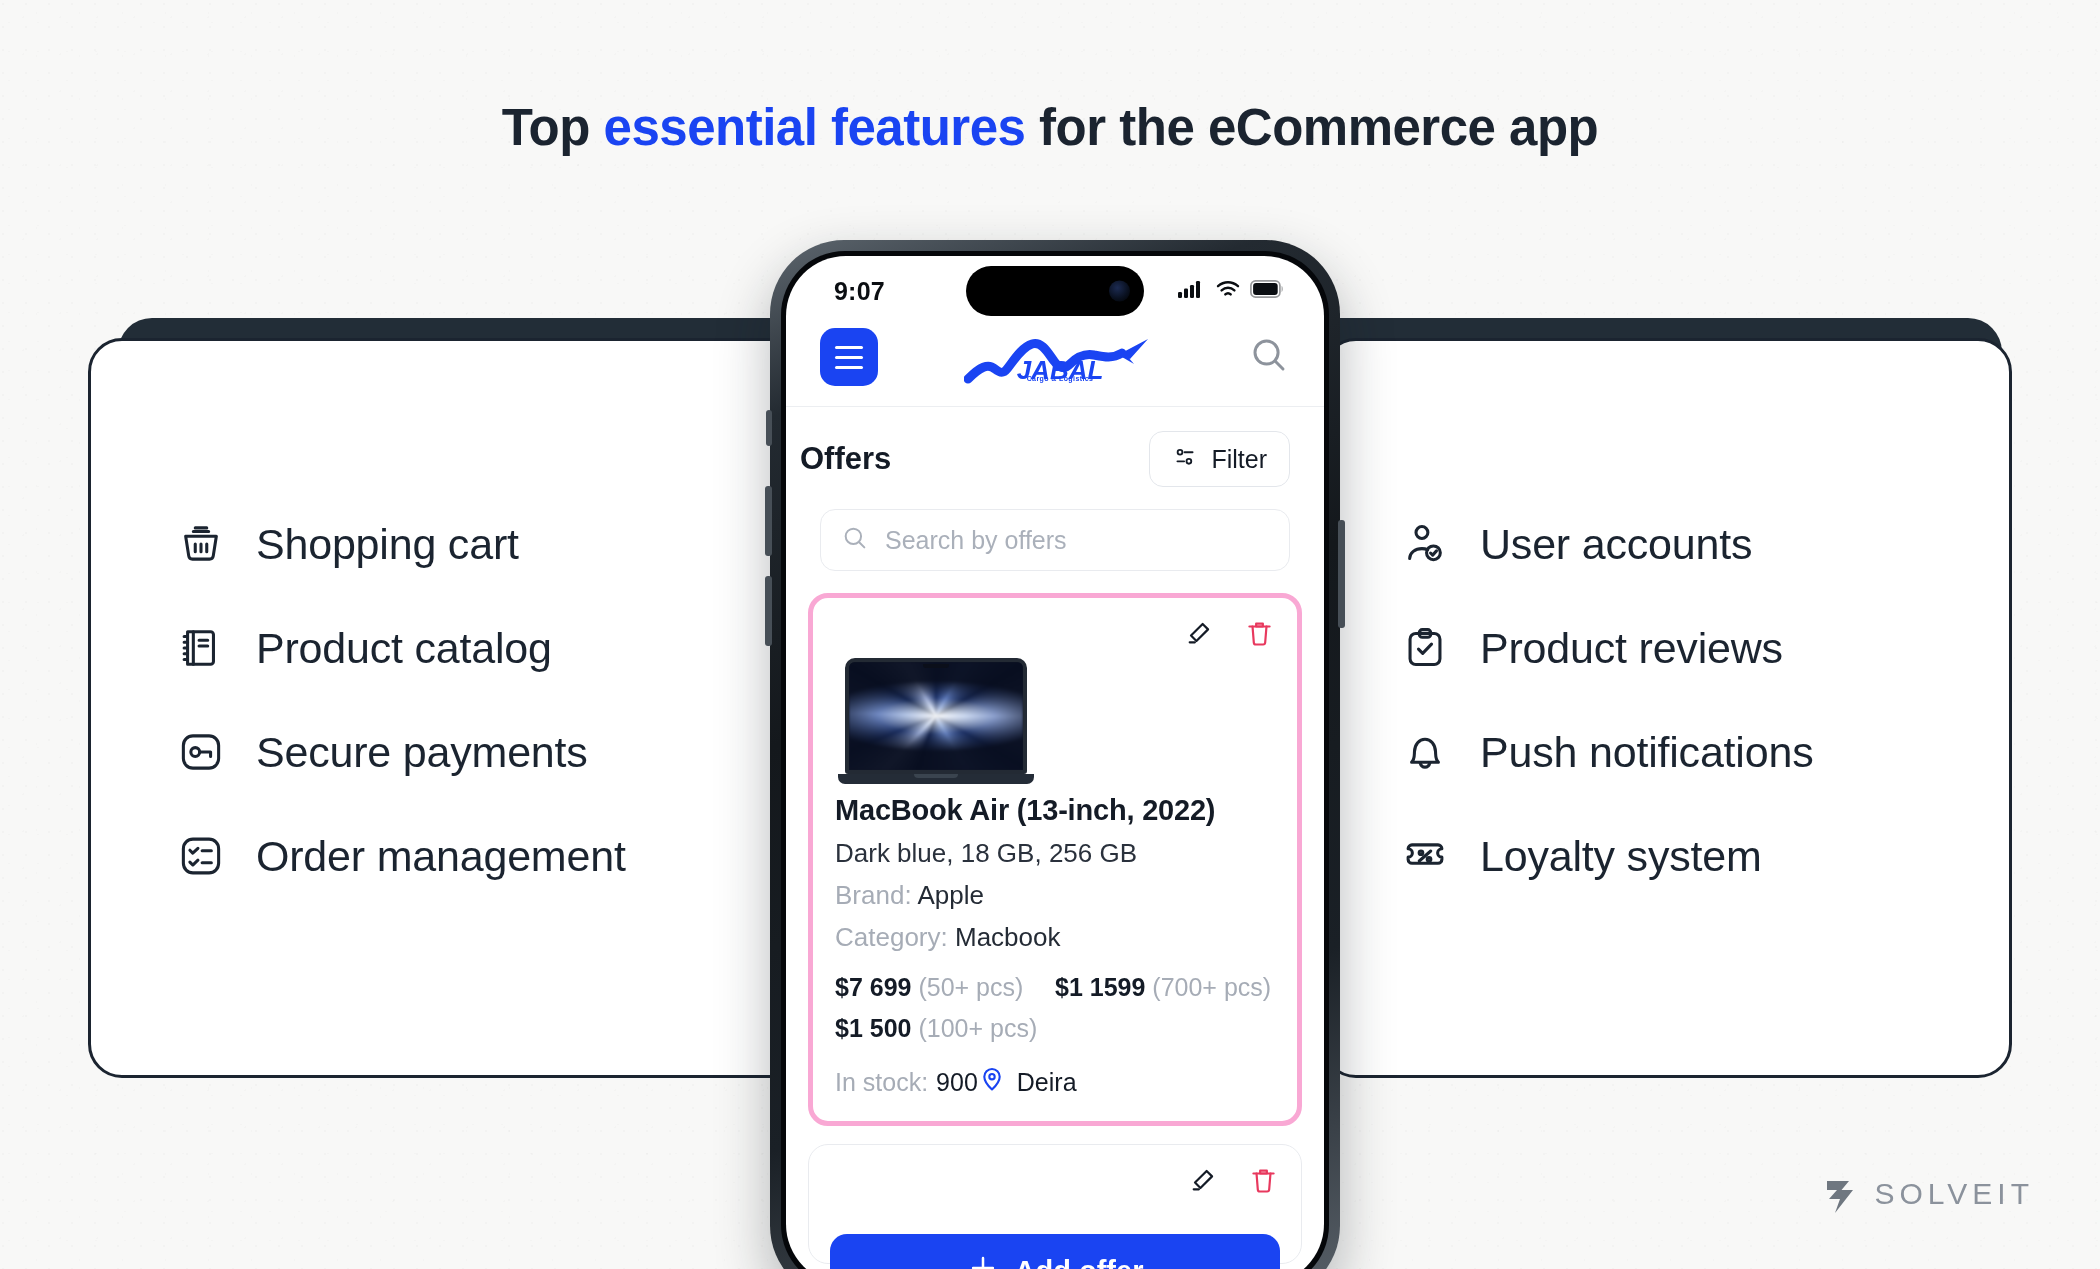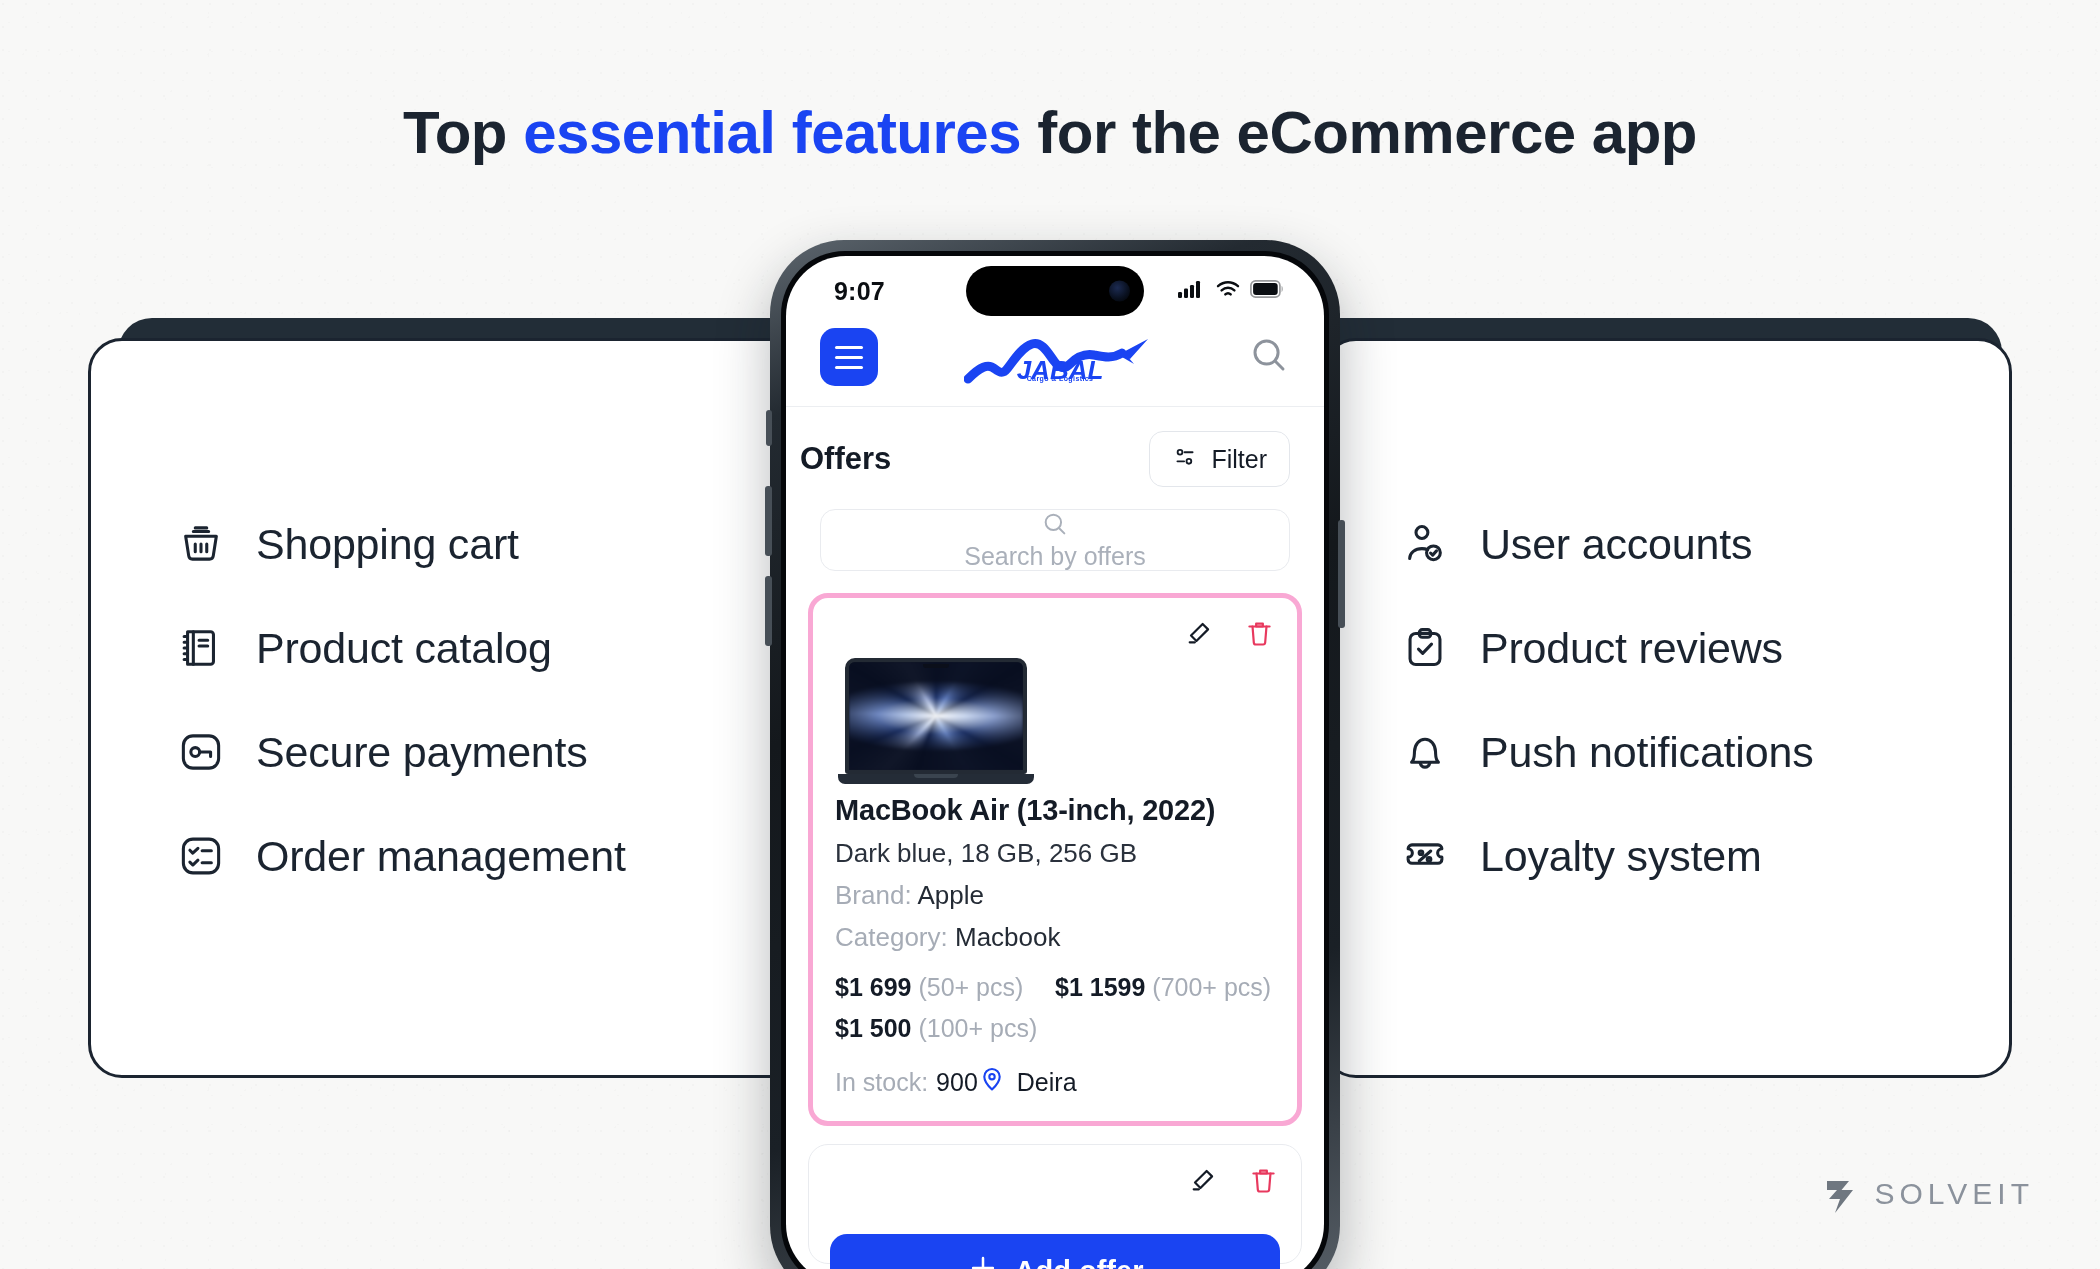--- a/index.html
+++ b/index.html
@@ -18,21 +18,21 @@
       radial-gradient(circle at 31% 78%, rgba(0,0,0,0.017) 0 1px, transparent 1px),
       radial-gradient(circle at 85% 30%, rgba(0,0,0,0.015) 0 1px, transparent 1px),
       #f8f8f7;
     background-size: 23px 23px, 37px 37px, 29px 29px, 43px 43px, 100% 100%;
   }
 
   
   #title {
     position: absolute; top: 98px; left: 0; width: 2100px;
     text-align: center;
-    font-size: 60px; font-weight: 700; letter-spacing: -0.5px;
+    font-size: 51px; font-weight: 700; letter-spacing: -0.5px;
     color: #1b2430;
     white-space: nowrap;
   }
   #title .accent { color: #1a44f2; }
 
   
   .slab {
     position: absolute;
     background: #222d37;
     border-radius: 34px;
@@ -149,23 +149,22 @@
     border: 1px solid #e3e6eb; border-radius: 14px;
     padding: 12px 22px;
     background: #fff;
   }
   #filter-label { font-size: 25px; color: #141b26; }
 
   #search-box {
     margin: 22px 34px 0 34px;
     height: 62px;
     border: 1px solid #e9ebef; border-radius: 15px;
-    display: flex; align-items: center; 
+    display: flex; align-items: center; gap: 16px;
     padding: 0 20px;
-    flex-direction: column;
   }
   #search-ph { font-size: 25px; color: #aab0ba; }
 
   
   #card-area { position: relative; margin: 22px 22px 0 22px; }
   .prod-card {
     border: 5px solid #f9a8d4; border-radius: 20px;
     background: #fff;
     padding: 20px 22px 22px 22px;
   }
@@ -487,21 +486,21 @@
               <span>Brand:</span>
               <b>Apple</b>
             </div>
             <div class="prod-meta">
               <span>Category:</span>
               <b>Macbook</b>
             </div>
 
             <div class="price-grid">
               <div class="price-cell">
-                <b>$1 699</b>
+                <b>$7 699</b>
                 <span>(50+ pcs)</span>
               </div>
               <div class="price-cell">
                 <b>$1 1599</b>
                 <span>(700+ pcs)</span>
               </div>
               <div class="price-cell">
                 <b>$1 500</b>
                 <span>(100+ pcs)</span>
               </div>

